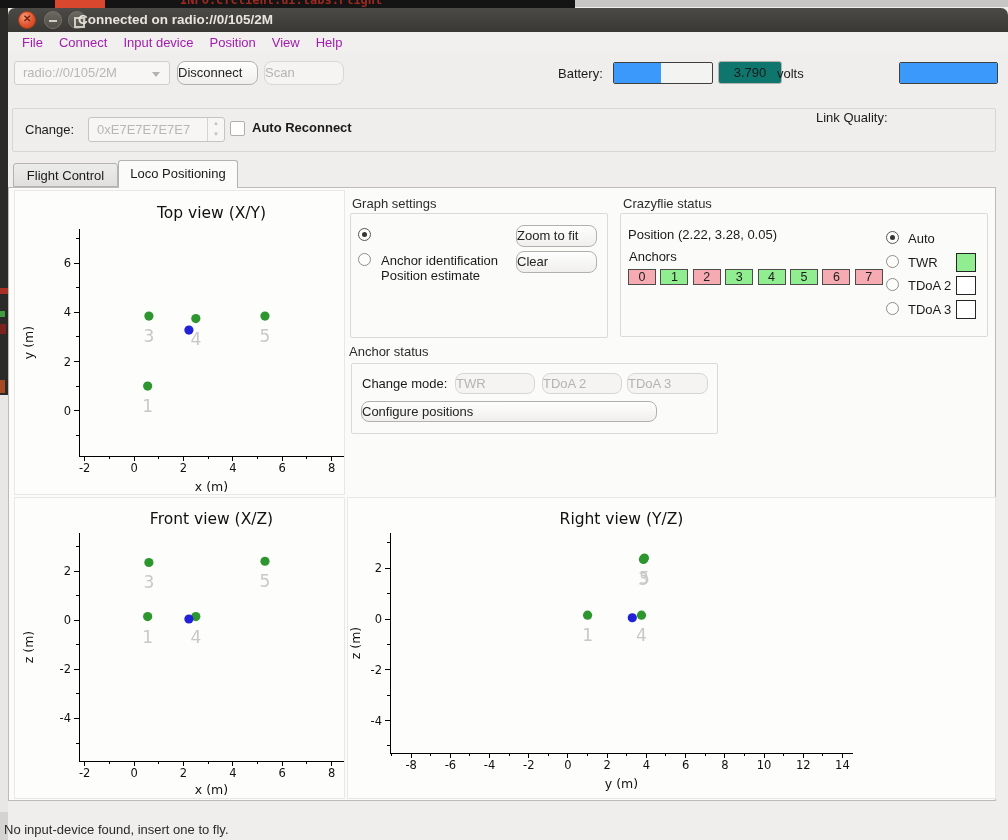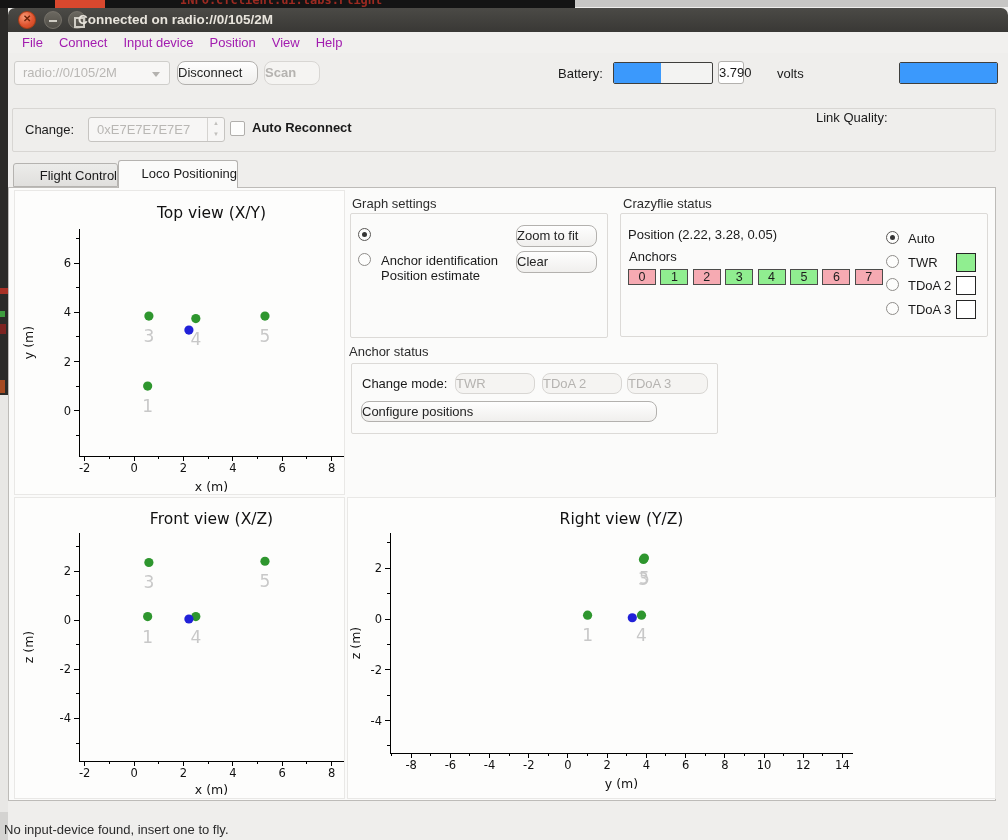--- a/index.html
+++ b/index.html
@@ -30,39 +30,39 @@
   .menu-item { padding:2px 8px; color:#a21caf; }
   
   .btn { border:1px solid #b3b1ae; border-radius:8px; background:linear-gradient(#fefefe,#f0efed);
     color:#242424; }
   .btn.disabled { color:#b5b3b0; border-color:#d8d6d3; background:#f5f4f2; }
   #combo-uri { left:14px; top:61px; width:156px; height:24px; border:1px solid #cfcecb; border-radius:3px;
     background:#f7f6f5; color:#b9b7b4; line-height:22px; padding-left:8px; }
   #combo-arrow { position:absolute; right:9px; top:10px; width:0; height:0;
     border-left:4px solid transparent; border-right:4px solid transparent; border-top:5px solid #b4b2af; }
   #btn-disconnect { left:177px; top:61px; width:81px; height:24px; line-height:22px; }
-  #btn-scan { left:264px; top:61px; width:56px; height:24px; line-height:22px;font-weight:bold; }
+  #btn-scan { left:264px; top:61px; width:80px; height:24px; line-height:22px; }
   .bar { border:1px solid #3f3f3d; border-radius:2px; background:#f3f3f2; overflow:hidden; }
   .bar-fill { height:100%; }
   #battery-label { left:558px; top:66px; } #volts-label { left:777px; top:66px; } #linkq-label { left:816px; top:66px;margin-top:44px; }
   #battery-bar { left:613px; top:62px; width:100px; height:22px; }
-  #voltage-box { left:718px; top:61px; width:26px; height:23px; border:1px solid #b3b1ae; border-radius:3px;
-    background:#ffffff; text-align:center; line-height:21px; }
+  #voltage-box { left:718px; top:61px; width:64px; height:23px; border:1px solid #b3b1ae; border-radius:3px;
+    background:#0f766e; text-align:center; line-height:21px; }
   #linkq-bar { left:899px; top:62px; width:99px; height:22px; }
   
   #address-panel { left:12px; top:108px; width:984px; height:44px; border:1px solid #d8d6d3; border-radius:2px; }
   #address-label { left:25px; top:122px; }
   #address-spin { left:88px; top:117px; width:137px; height:25px; border:1px solid #c6c4c1; border-radius:3px;
     background:#f7f6f5; color:#b9b7b4; line-height:23px; padding-left:8px; }
   #spin-arrows { position:absolute; right:0; top:0; width:17px; height:100%; border-left:1px solid #d5d3d0;
     color:#c2c0bd; font-size:6px; text-align:center; line-height:11px; }
   #auto-reconnect-box { left:230px; top:121px; width:15px; height:15px; border:1px solid #b1afac; border-radius:2px; background:#fdfdfc; }
   #auto-reconnect-label { left:252px; top:120px;font-weight:bold; }
   
-  .tab { text-align:right; }
+  .tab { text-align:center; }
   #tab-flight { left:13px; top:163px; width:105px; height:24px; line-height:24px;
     background:linear-gradient(#ececea,#e0dfdd); border:1px solid #b5b3b0; border-radius:3px 3px 0 0; }
   #tab-loco { left:118px; top:160px; width:120px; height:28px; line-height:26px;
     background:#fbfbfa; border:1px solid #b5b3b0; border-bottom:none; border-radius:3px 3px 0 0; z-index:3; }
   #tab-pane { left:8px; top:187px; width:988px; height:614px; background:#fbfbfa; border:1px solid #bdbbb8; z-index:1; }
   
   .plot { background:#fdfdfc; border:1px solid #e9e8e6; z-index:2; }
   .plot svg { display:block; }
   
   .gb-title { z-index:2; color:#2c2c2c; }

